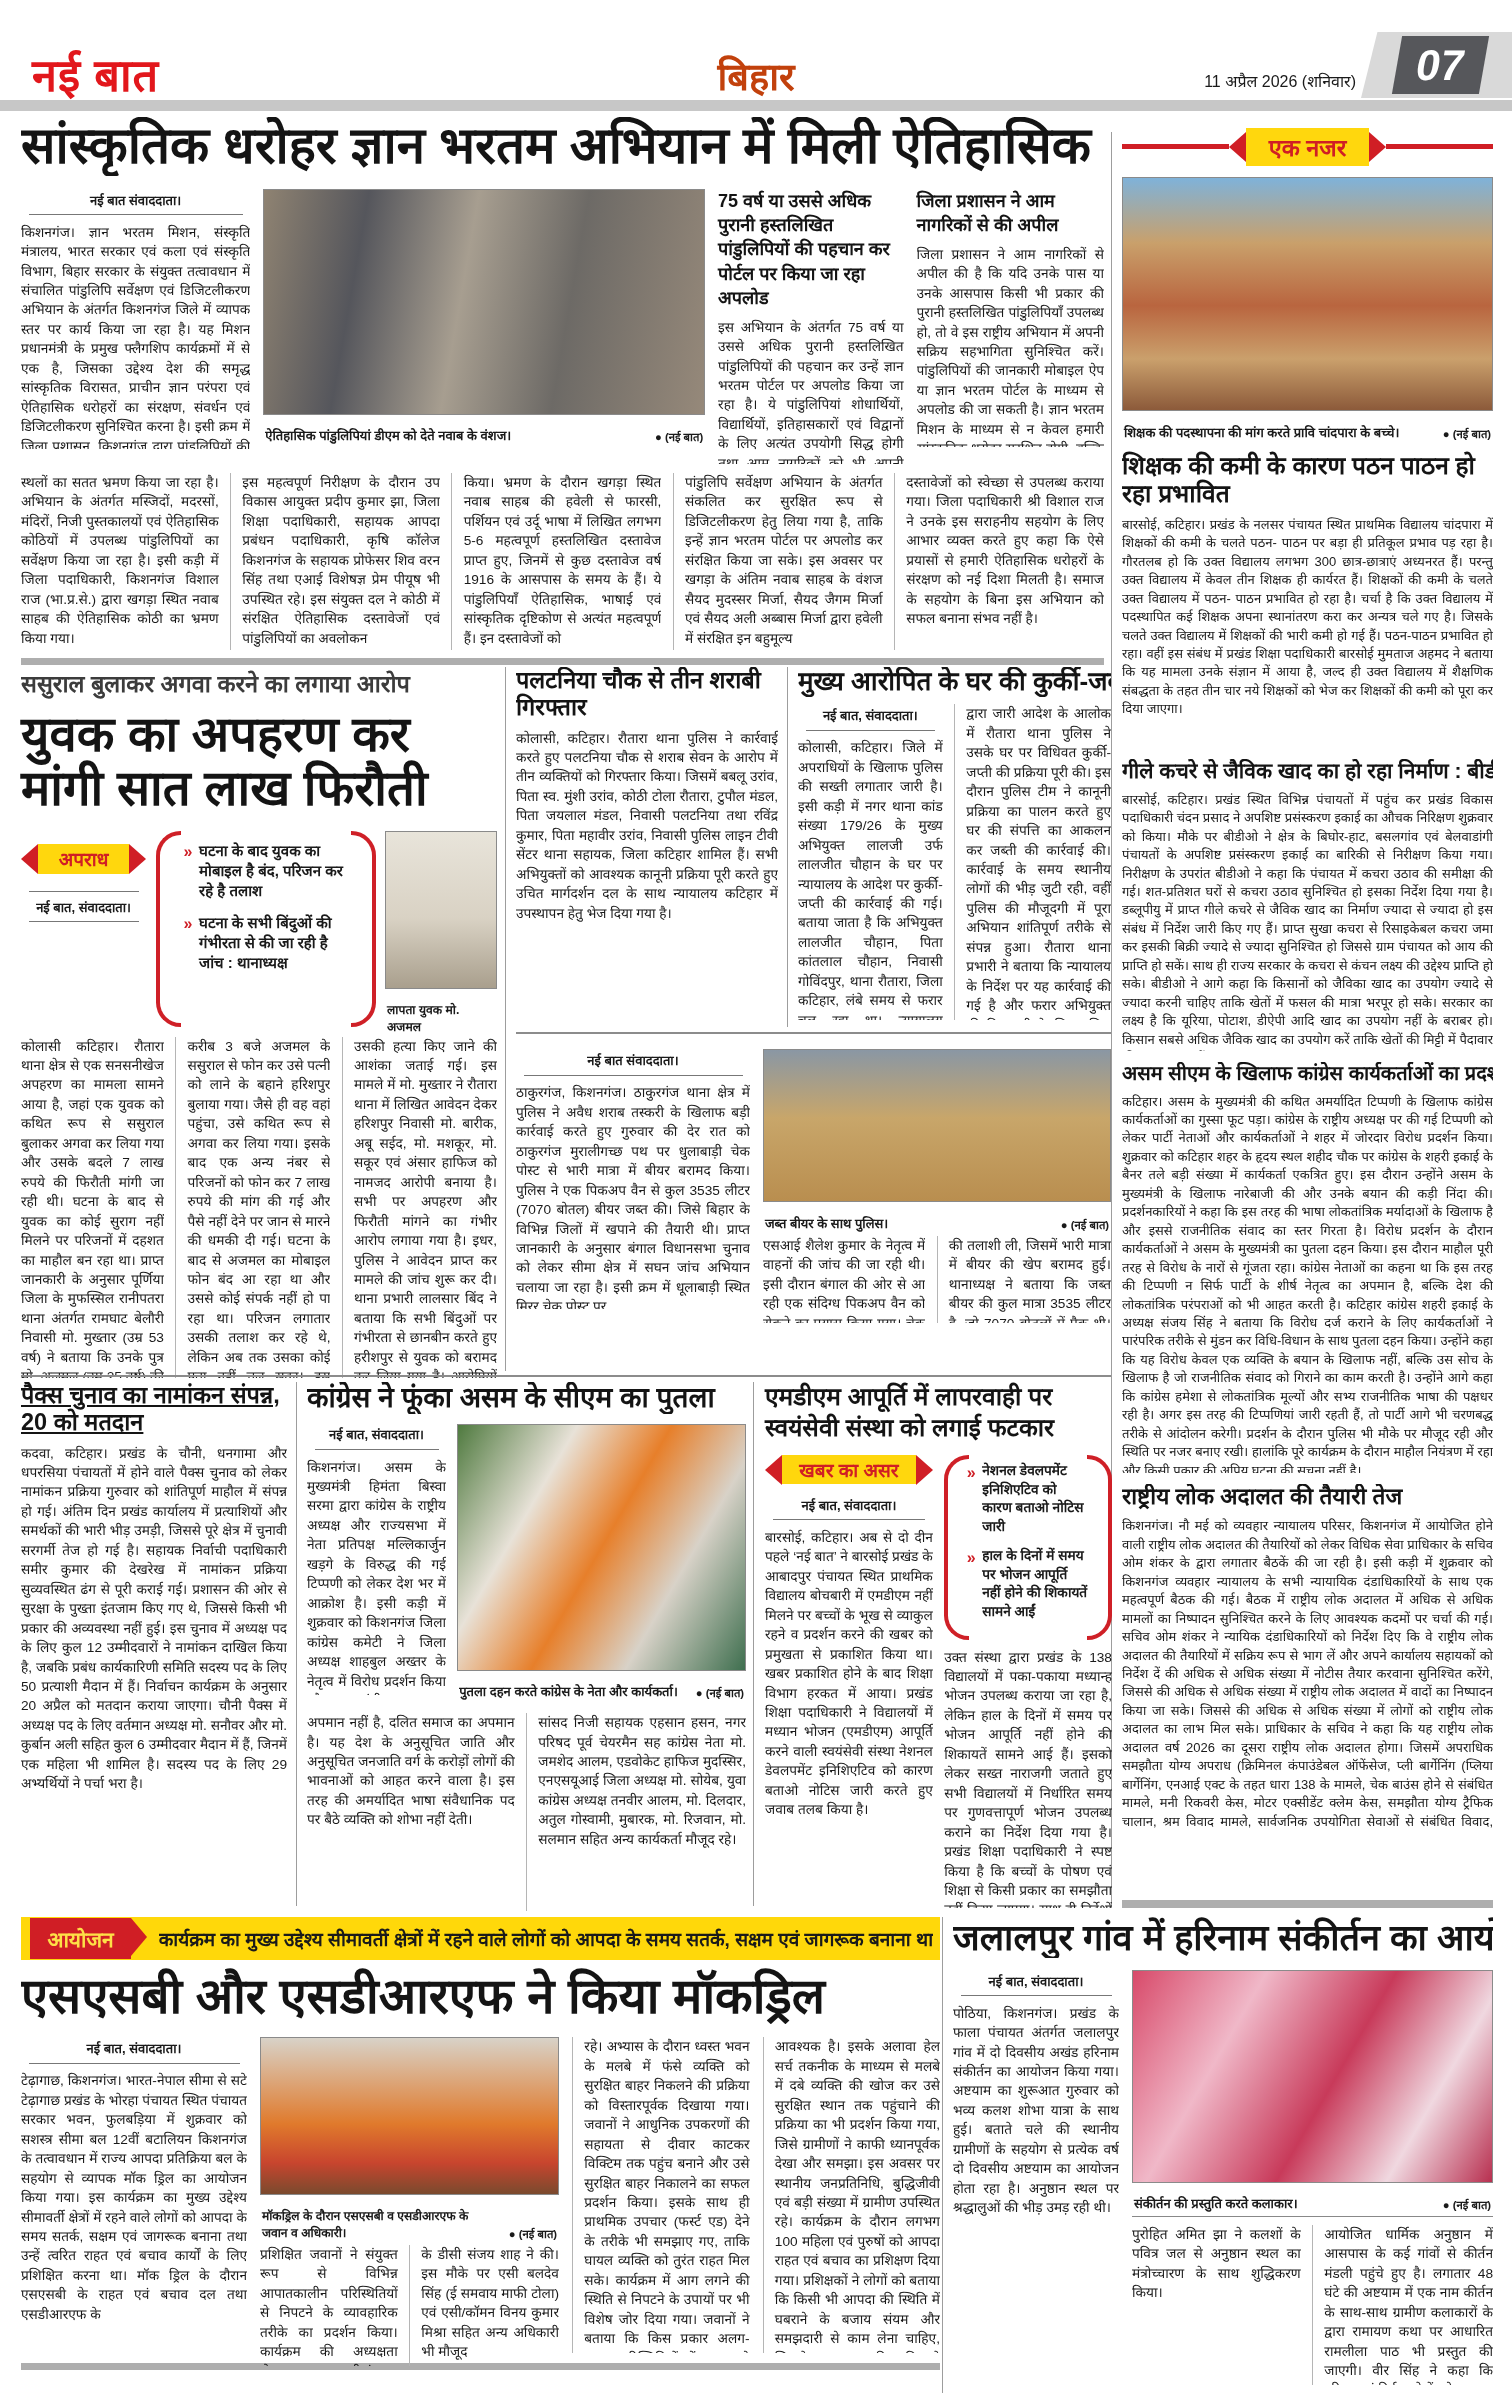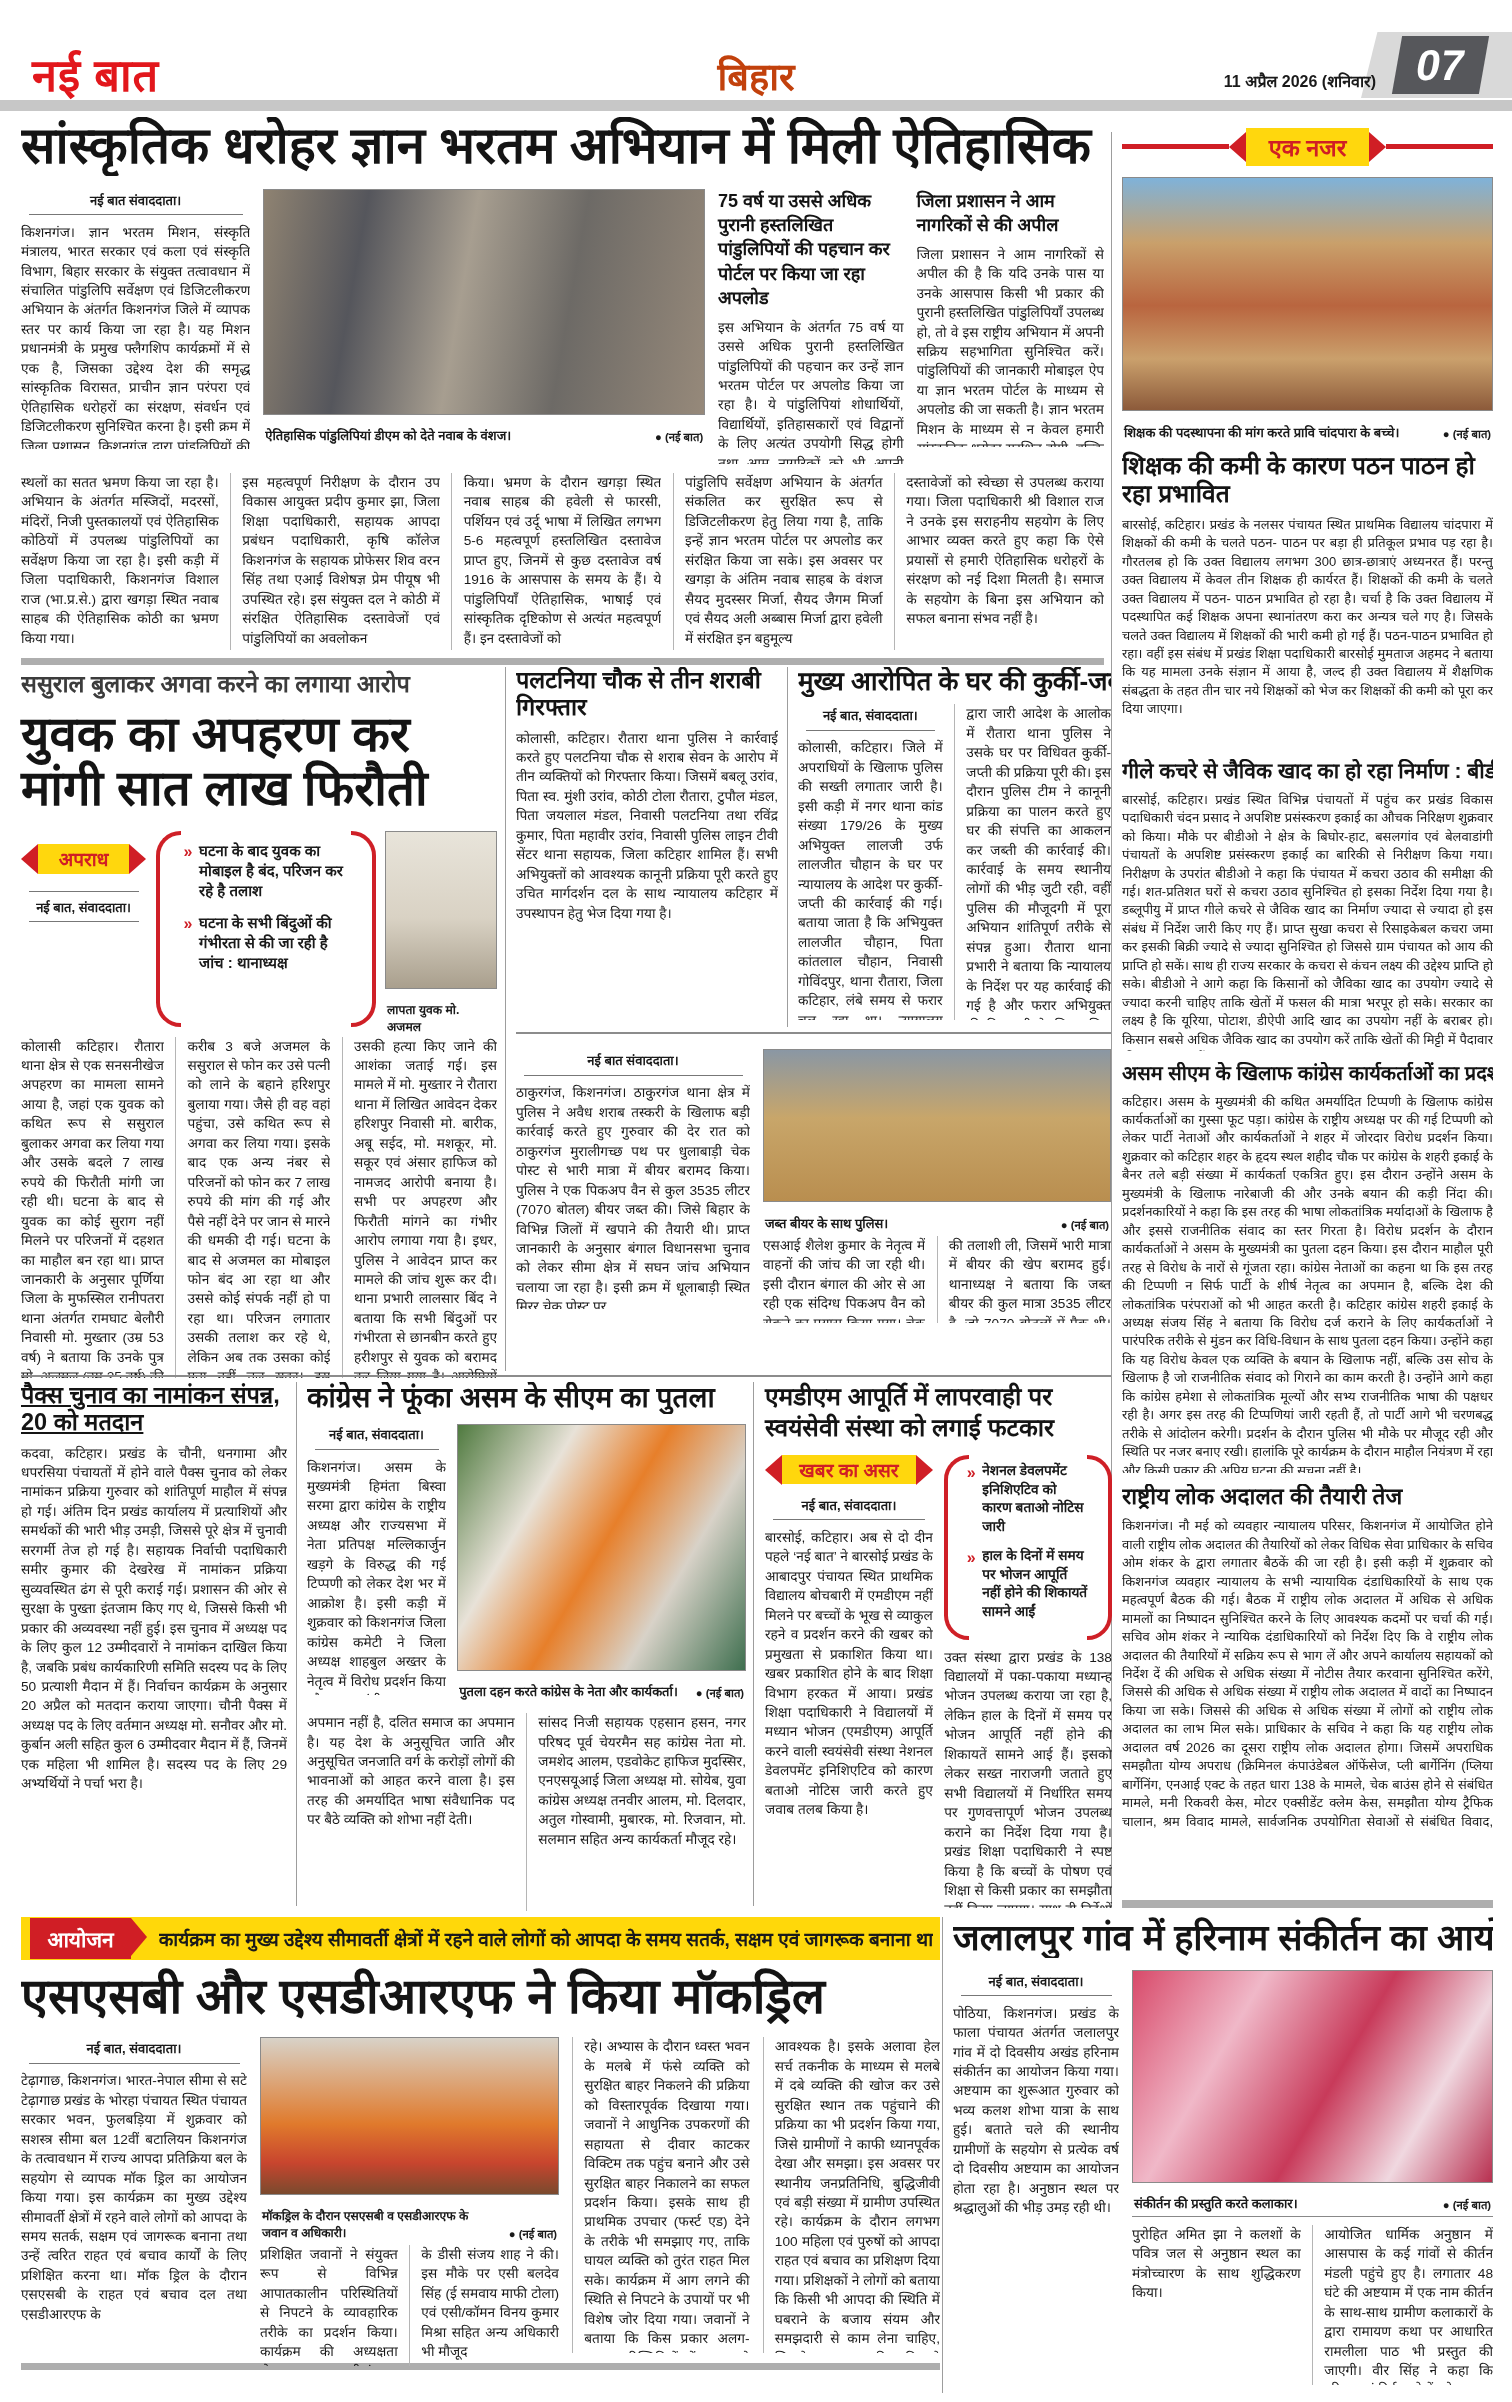--- a/index.html
+++ b/index.html
@@ -12,21 +12,21 @@
   .cap{display:flex;justify-content:space-between;align-items:flex-end;font-weight:700;font-size:13px;padding:3.8px 1.9px;gap:12px;margin-top:8px;}
   .cap .cr{font-size:11.3px;white-space:nowrap;font-weight:700;}
   .ph{border:0.9px solid #8a8a8a;box-sizing:border-box;}
   .gbar{background:#aeaeae;}
   .vr{position:absolute;width:0.9px;background:#9d9d9d;}
   .hr2{position:absolute;height:1.9px;background:#8c8c8c;}
   
   .mast{position:absolute;left:32px;top:43px;font-size:45px;font-weight:800;color:#e2171c;letter-spacing:0.9px;}
   .edition{position:absolute;left:0;right:0;top:49px;text-align:center;font-size:38px;font-weight:800;color:#c2410c;}
   .hdr-slant{position:absolute;right:0;top:32px;width:151px;height:66px;background:#d9d9d9;transform:skewX(-14deg);transform-origin:bottom right;}
-  .date{position:absolute;right:136px;top:70px;font-size:16px;font-weight:700;}
+  .date{position:absolute;right:156px;top:70px;font-size:16px;font-weight:400;}
   .pagebox{position:absolute;right:28px;top:36px;width:87px;height:58px;background:#56575b;color:#fff;font-size:43px;font-weight:800;
            display:flex;align-items:center;justify-content:center;transform:skewX(-10deg);}
   .hdr-rule{position:absolute;left:0;top:100px;width:100%;height:11.3px;background:#c7c7c7;}
   
   .brow{display:flex;align-items:center;}
   .bline{flex:1;height:4.7px;background:#d01e25;}
   .btri-l{width:0;height:0;border-top:15px solid transparent;border-bottom:15px solid transparent;border-right:17px solid #d01e25;}
   .btri-r{width:0;height:0;border-top:15px solid transparent;border-bottom:15px solid transparent;border-left:17px solid #d01e25;}
   .bbox{background:#ffd70d;color:#d01e25;font-weight:800;font-size:23.5px;padding:2.8px 22.6px;white-space:nowrap;}
   .bbox.sm{font-size:19px;padding:1.9px 15px;}
@@ -39,21 +39,21 @@
   
   .ph-lead{background:linear-gradient(100deg,#8f8372 0%,#55565c 22%,#a79e90 45%,#6d6a66 68%,#96897a 100%);}
   .ph-rail{background:linear-gradient(180deg,#7fb2d9 0%,#c9a06b 28%,#b9653f 55%,#caa06c 78%,#8c5a3a 100%);}
   .ph-crime{background:linear-gradient(180deg,#e8e4da 0%,#d9d2c4 55%,#a99f8d 100%);}
   .ph-beer{background:linear-gradient(180deg,#8a97a4 0%,#c8a66a 45%,#b98e4f 100%);}
   .ph-effigy{background:linear-gradient(120deg,#4f7a3f 0%,#e8e2d8 28%,#e77f2a 50%,#d8d2c8 72%,#3f6f4f 100%);}
   .ph-mock{background:linear-gradient(180deg,#d8d2c8 0%,#e07a2c 55%,#c8452e 80%,#7a4a2e 100%);}
   .ph-hari{background:linear-gradient(120deg,#d84a6a 0%,#f0b8c8 28%,#c83a5a 55%,#f0d8e0 78%,#b83050 100%);}
   
   .ticker{position:absolute;left:21px;top:1917px;width:919px;height:43px;background:#ffd80a;display:flex;align-items:center;gap:28px;padding:0;box-sizing:border-box;}
-  .ajb{background:#d01e25;color:#ffffff;font-weight:800;font-size:21px;padding:6.6px 17px;position:relative;margin-left:9.4px;}
+  .ajb{background:#d01e25;color:#fde047;font-weight:800;font-size:21px;padding:6.6px 17px;position:relative;margin-left:9.4px;}
   .ajb::after{content:"";position:absolute;right:-16px;top:0;border-top:19px solid transparent;border-bottom:19px solid transparent;border-left:16px solid #d01e25;}
   .ticker-text{font-weight:800;font-size:19px;white-space:nowrap;overflow:hidden;}
   .cols{display:flex;}
   .cols>*{flex:1;}
   .cols>*+*{border-left:0.9px solid #b5b5b5;padding-left:11.3px;margin-left:11.3px;}
 </style>
 </head>
 <body>
 
 <div id="page">

